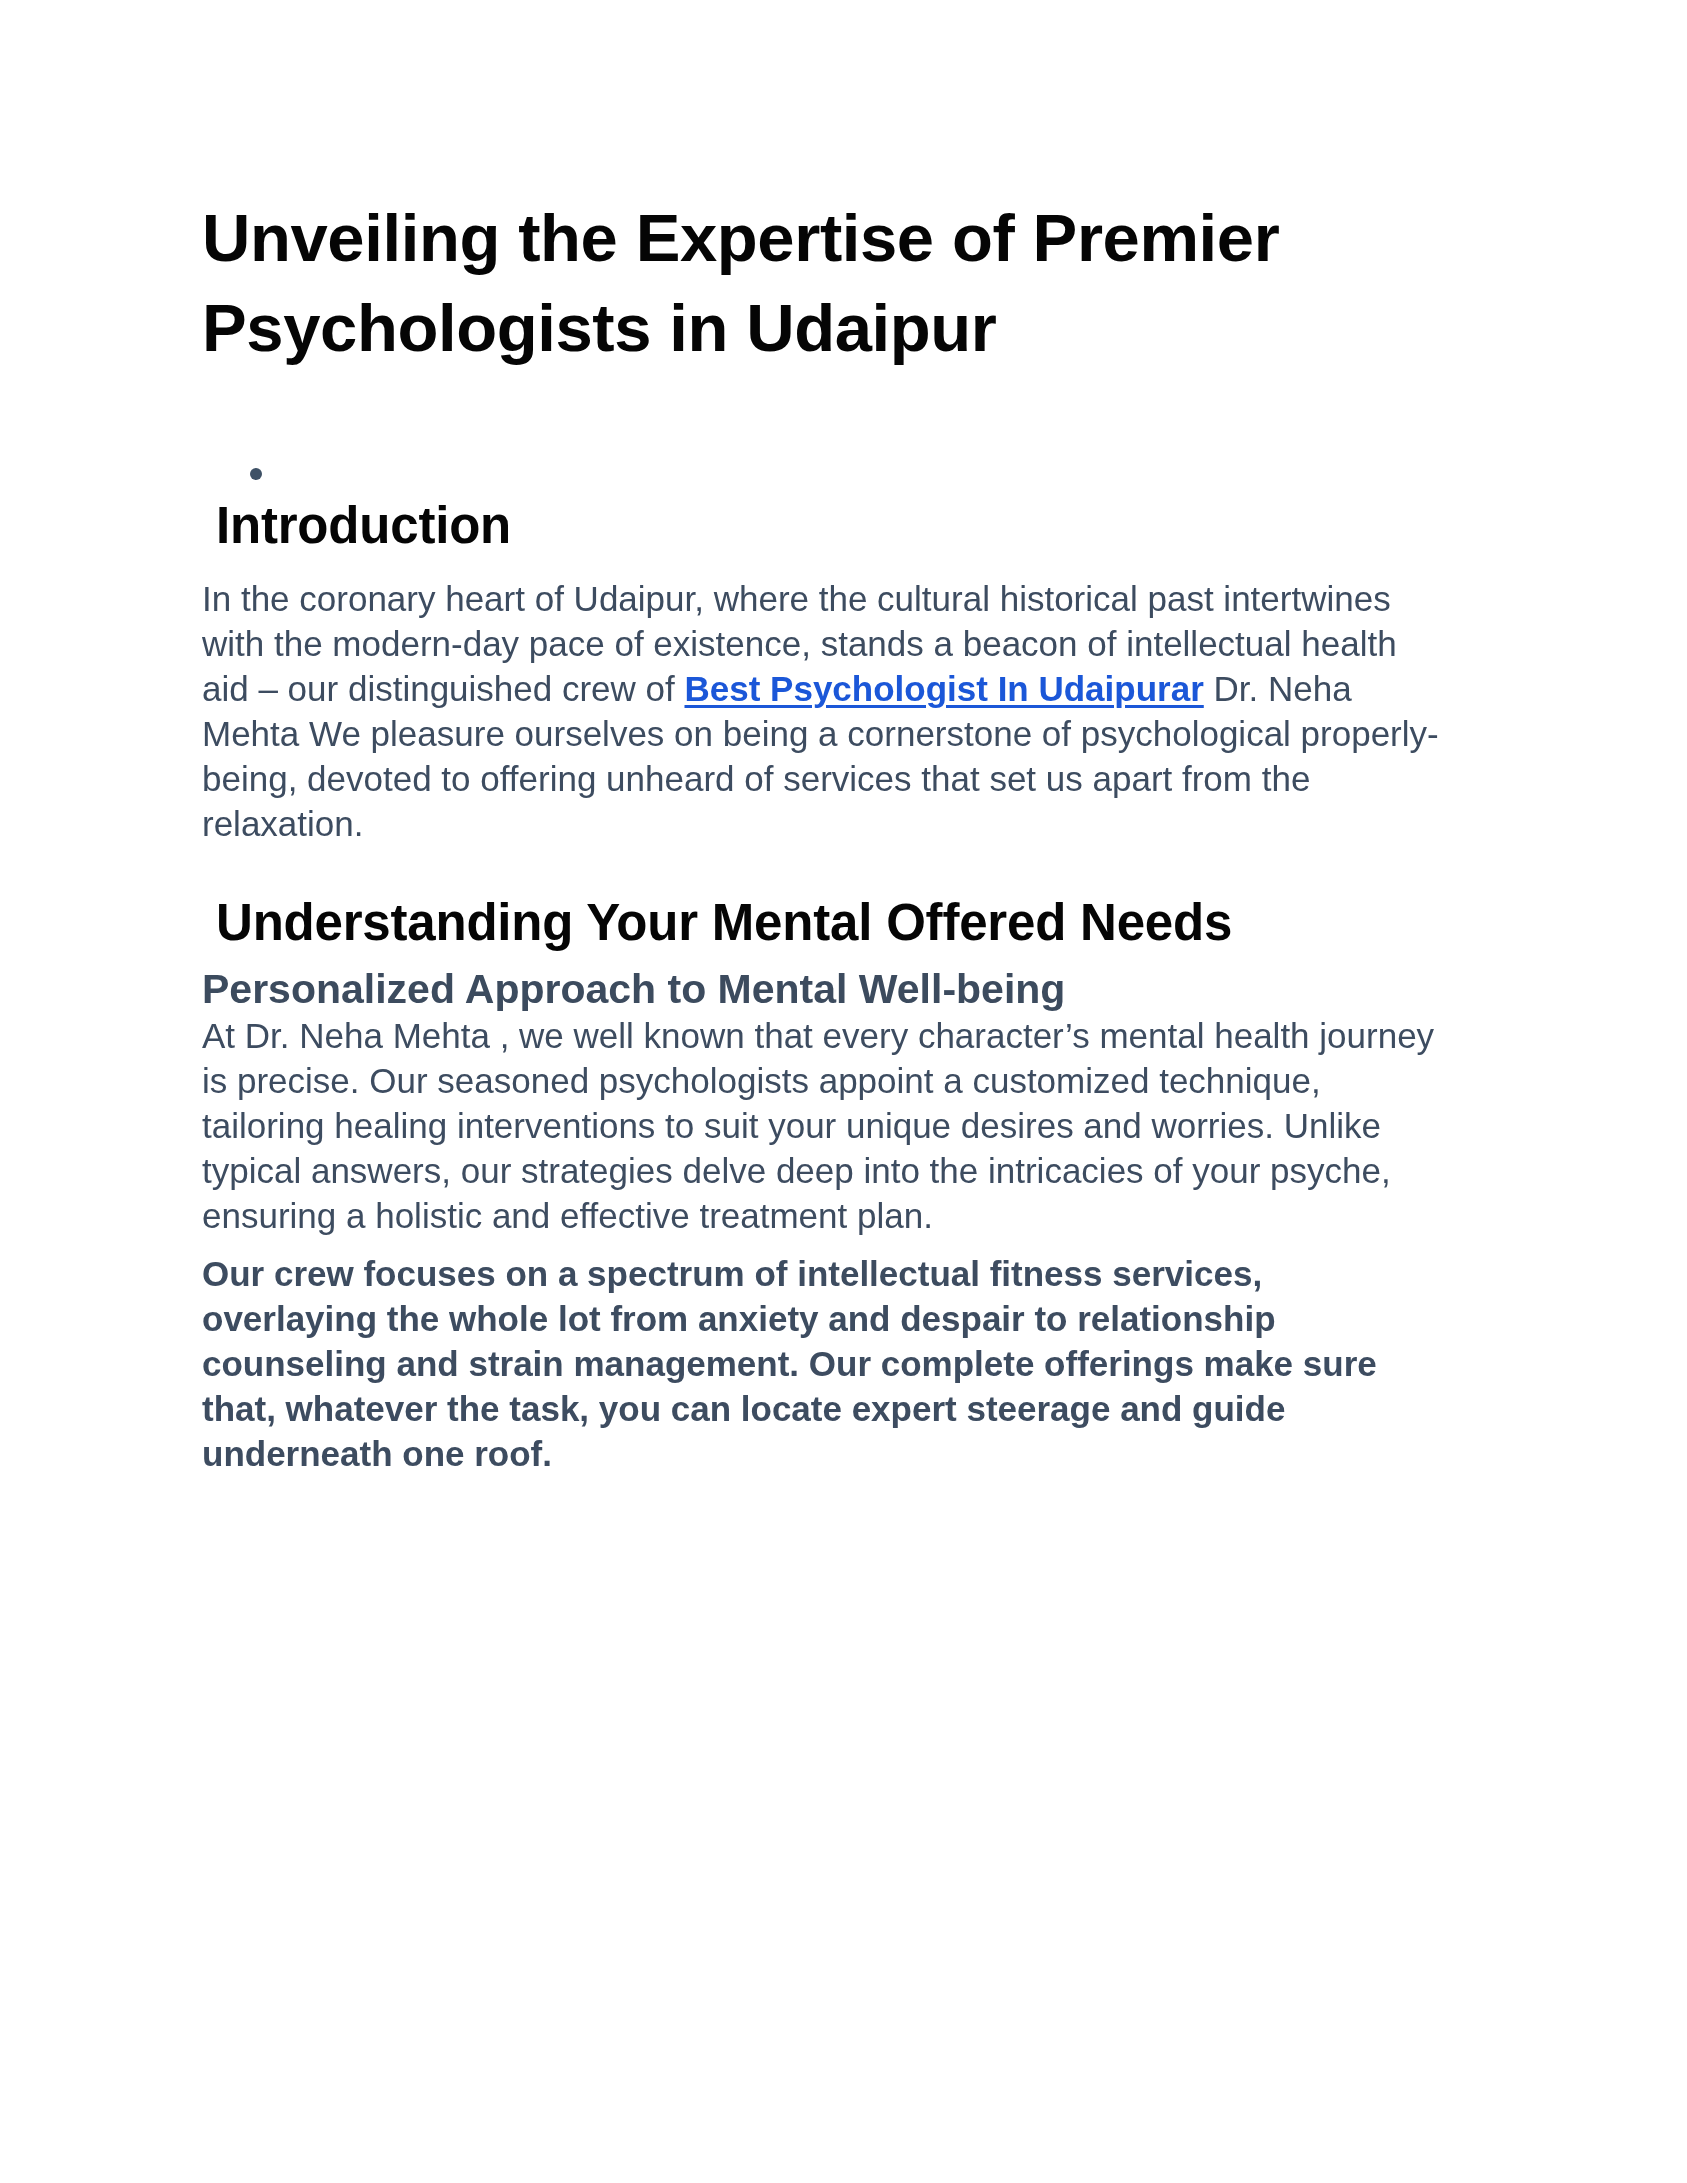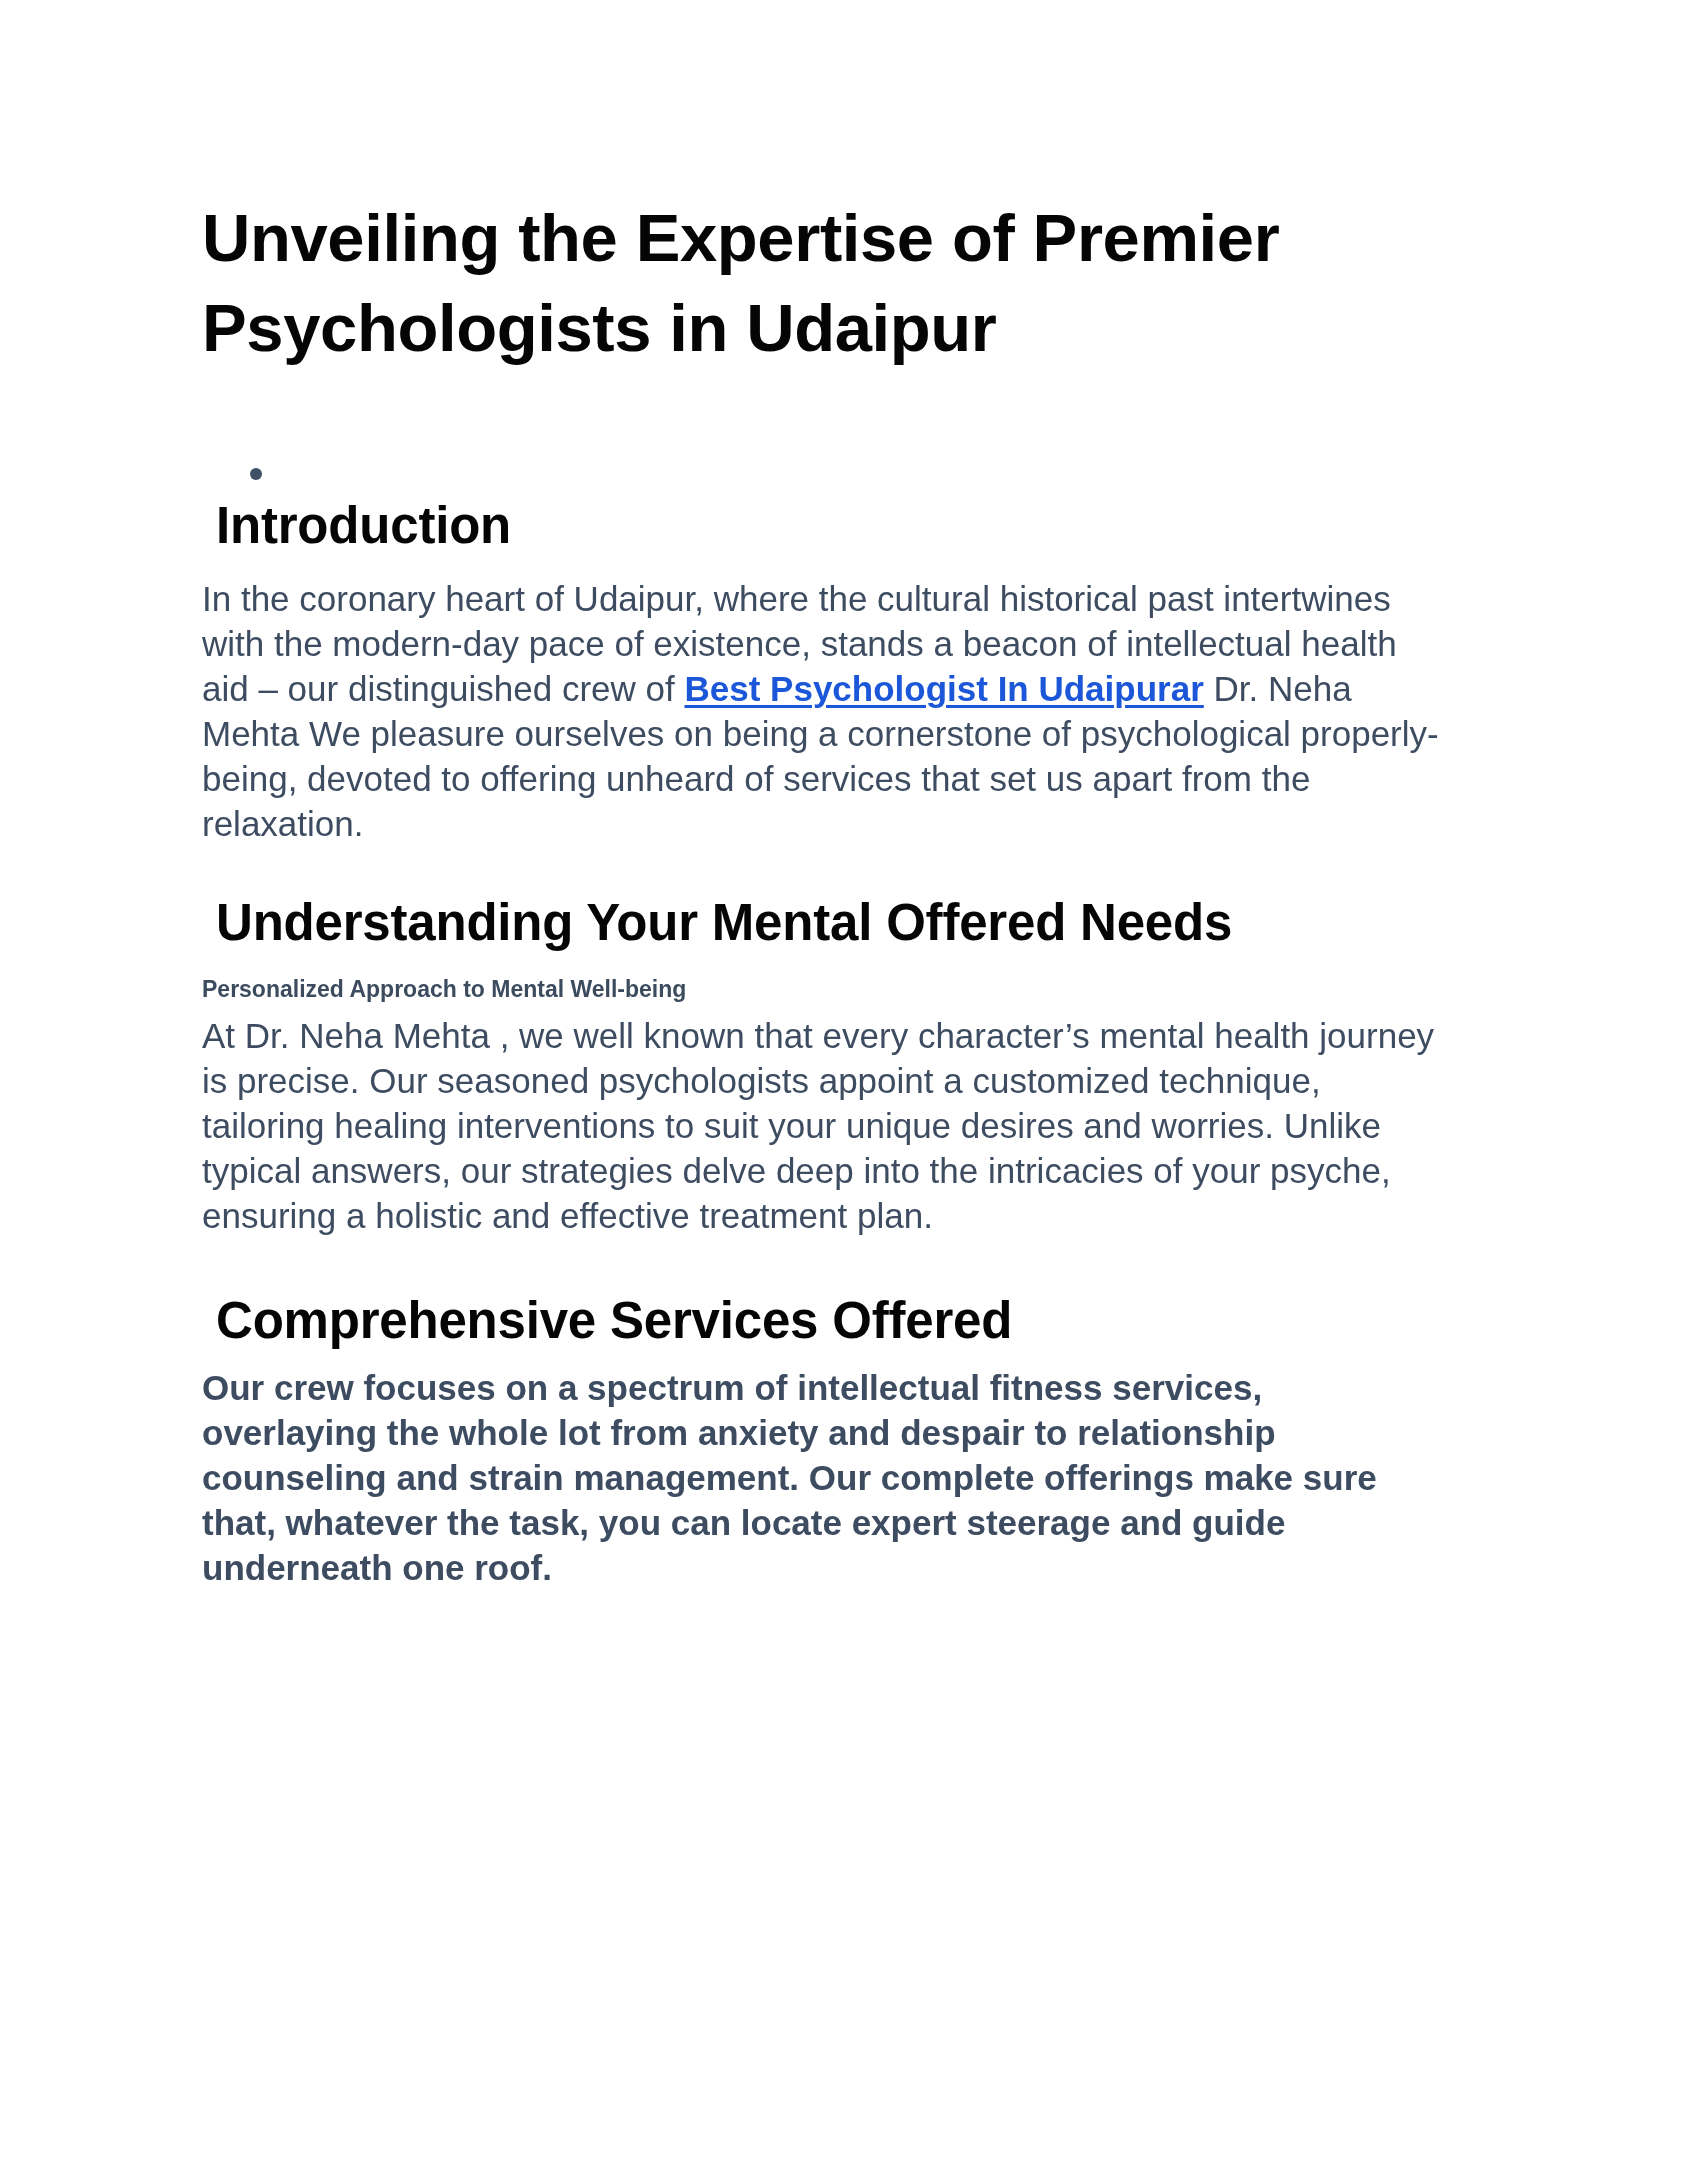--- a/index.html
+++ b/index.html
@@ -48,21 +48,21 @@
     font-weight: 700;
     color: #050505;
     letter-spacing: -0.2px;
   }
   h2.heading-introduction { margin-top: 14.6px; }
   h2.heading-understanding { margin-top: 46px; }
   h2.heading-services { margin-top: 52px; }
   h3.sub-heading {
     margin: 0;
     margin-top: 14.6px;
-    font-size: 23px;
+    font-size: 41px;
     line-height: 42px;
     font-weight: 700;
     color: #3c4b5e;
   }
   p.body-text {
     margin: 0;
     font-size: 35px;
     line-height: 45px;
     font-weight: 400;
     color: #3d4c60;
@@ -93,18 +93,17 @@
   <h2 class="section-heading heading-introduction">Introduction</h2>
 
   <p class="body-text intro-paragraph"><span>In the coronary heart of Udaipur, where the cultural historical past intertwines with the modern-day pace of existence, stands a beacon of intellectual health aid – our distinguished crew of </span><a class="doc-link" href="#">Best Psychologist In Udaipurar</a><span> Dr. Neha Mehta We pleasure ourselves on being a cornerstone of psychological properly-being, devoted to offering unheard of services that set us apart from the relaxation.</span></p>
 
   <h2 class="section-heading heading-understanding">Understanding Your Mental Offered Needs</h2>
 
   <h3 class="sub-heading">Personalized Approach to Mental Well-being</h3>
 
   <p class="body-text approach-paragraph">At Dr. Neha Mehta , we well known that every character’s mental health journey is precise. Our seasoned psychologists appoint a customized technique, tailoring healing interventions to suit your unique desires and worries. Unlike typical answers, our strategies delve deep into the intricacies of your psyche, ensuring a holistic and effective treatment plan.</p>
 
-  <h2 class="section-heading heading-services">Comprehensive Services Offered</h2>
 
   <p class="body-text services-paragraph">Our crew focuses on a spectrum of intellectual fitness services, overlaying the whole lot from anxiety and despair to relationship counseling and strain management. Our complete offerings make sure that, whatever the task, you can locate expert steerage and guide underneath one roof.</p>
 
 </div>
 
 
 </body></html>

